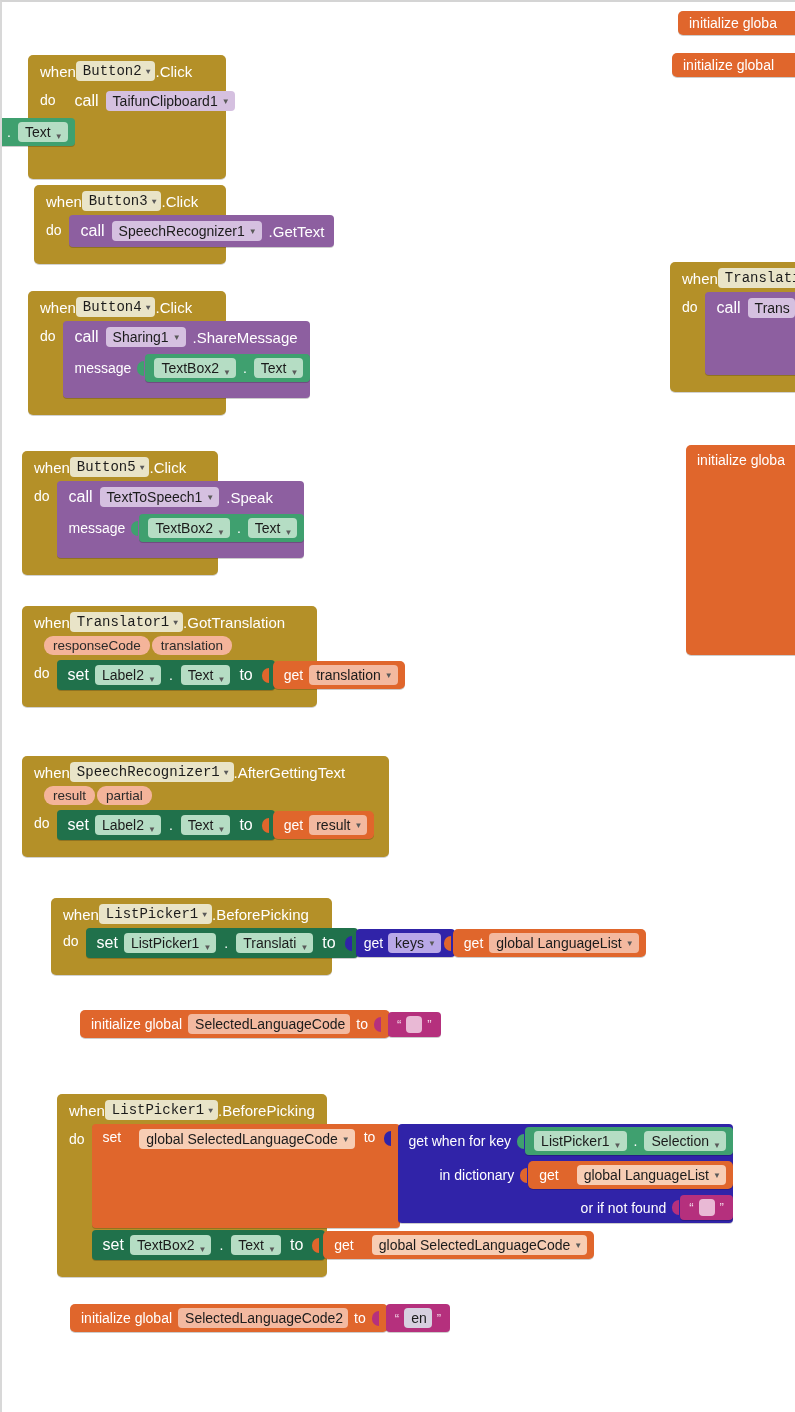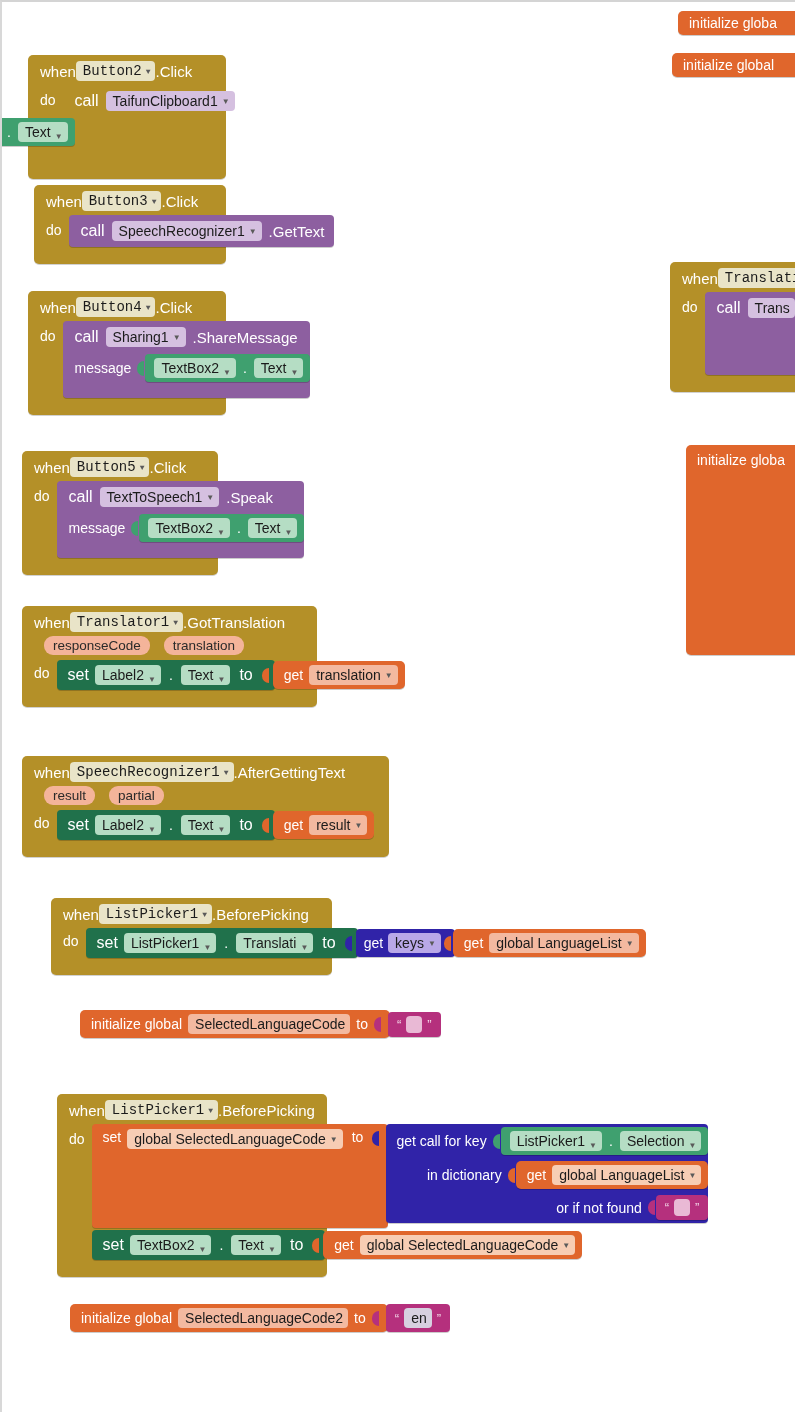--- a/index.html
+++ b/index.html
@@ -24,39 +24,39 @@
   .row { display:flex; align-items:center; }
 
   
   .event {
     background:#b49028;
     border-radius:5px 5px 5px 5px;
     box-shadow:0 1px 0 rgba(0,0,0,.18);
     padding:0;
   }
   .event-head { padding:6px 10px 4px 12px; display:flex; align-items:center; }
-  .event-params { padding:0 10px 2px 22px; display:flex; align-items:center; gap:14px; }
+  .event-params { padding:0 10px 2px 22px; display:flex; align-items:center; gap:2px; }
   .event-body { display:flex; align-items:flex-start; padding:0 0 4px 0; }
   .do-lbl { color:#ffffff; font-size:14px; padding:7px 7px 0 12px; }
   .event-foot { height:13px; }
 
   .kw { color:#ffffff; font-size:15px; white-space:nowrap; }
   .kw-sm { color:#ffffff; font-size:16px; white-space:nowrap; }
   .meth { color:#ffffff; font-size:15px; white-space:nowrap; }
 
   
   .pill {
     display:inline-flex; align-items:center; gap:4px;
     border-radius:4px; padding:2px 5px 2px 7px;
     font-size:14px; color:#1b1b1b; white-space:nowrap;
   }
   .pill.cream { background:#e9e4c8;font-family:Liberation Mono, monospace; }
   .pill.lav   { background:#d5c0e0; }
   .pill.lgreen{ background:#b5ddc4;align-items:flex-end; }
-  .pill.peach { background:#f7cdb4; }
+  .pill.peach { background:#f7cdb4;margin-left:12px; }
   .pill.salmon{ background:#f3b9a0; color:#1b1b1b; }
   .pill.violet{ background:#b9a8e8; }
   .pill.pinkstr{ background:#e9b9d5; min-width:16px; height:17px; border-radius:4px; }
   .pill.graystr{ background:#d7d0e0; }
   .caret { font-size:8px; color:#5a5a5a; line-height:1; transform:translateY(1px); }
 
   
   .param {
     background:#f4b49a; color:#2a2a2a; font-size:13.5px;
     border-radius:9px; padding:2px 9px; white-space:nowrap;
@@ -514,21 +514,21 @@
                 <span class="caret">▼</span>
               </span>
               <span class="lbl-w" style="padding:0 3px;">to</span>
               <span class="plug">
                   <span style="position:absolute;left:0;top:2px;width:7px;height:15px;border-radius:7px 0 0 7px;background:#3023a8;"></span>
                 </span>
             </div>
 
             <div class="dictblk" style="margin-left:-2px;">
               <div class="dict-row">
-                <span class="lbl-w" style="margin-right:6px;">get call for key</span>
+                <span class="lbl-w" style="margin-right:6px;">get when for key</span>
                 <span class="plug">
                     <span style="position:absolute;left:0;top:2px;width:7px;height:15px;border-radius:7px 0 0 7px;background:#3fa06f;"></span>
                   </span>
                 <div class="getter-comp" style="margin-left:-1px;">
                   <span class="pill lgreen">
                     <span>ListPicker1</span>
                     <span class="caret">▼</span>
                   </span>
                   <span class="dot">.</span>
                   <span class="pill lgreen">

